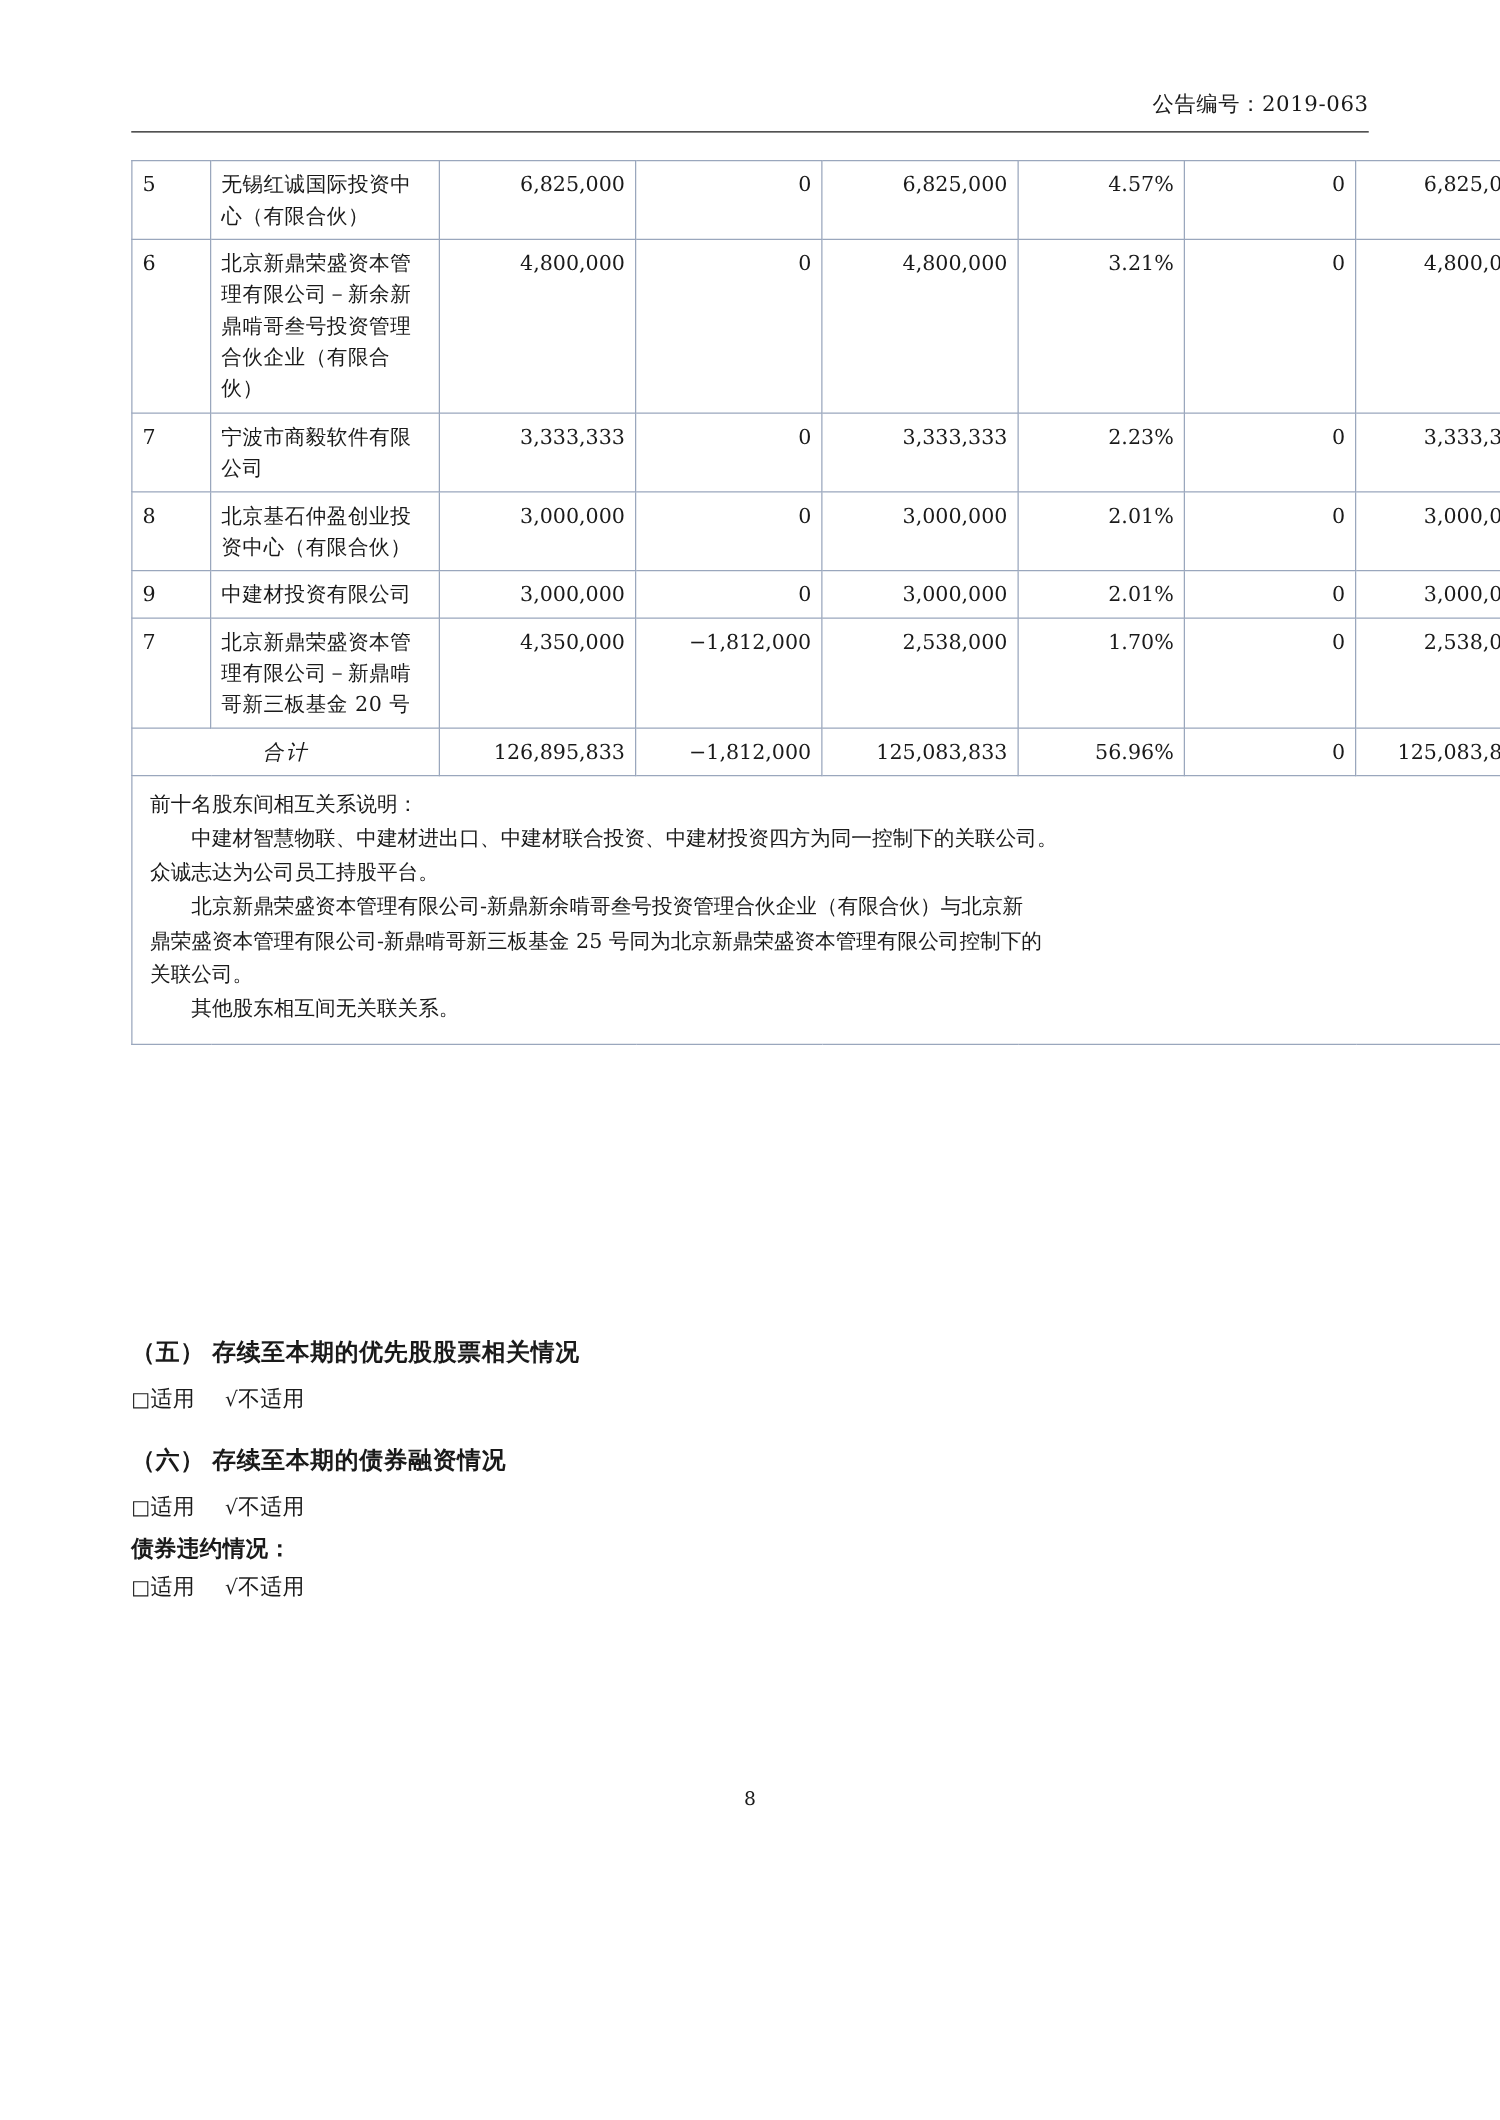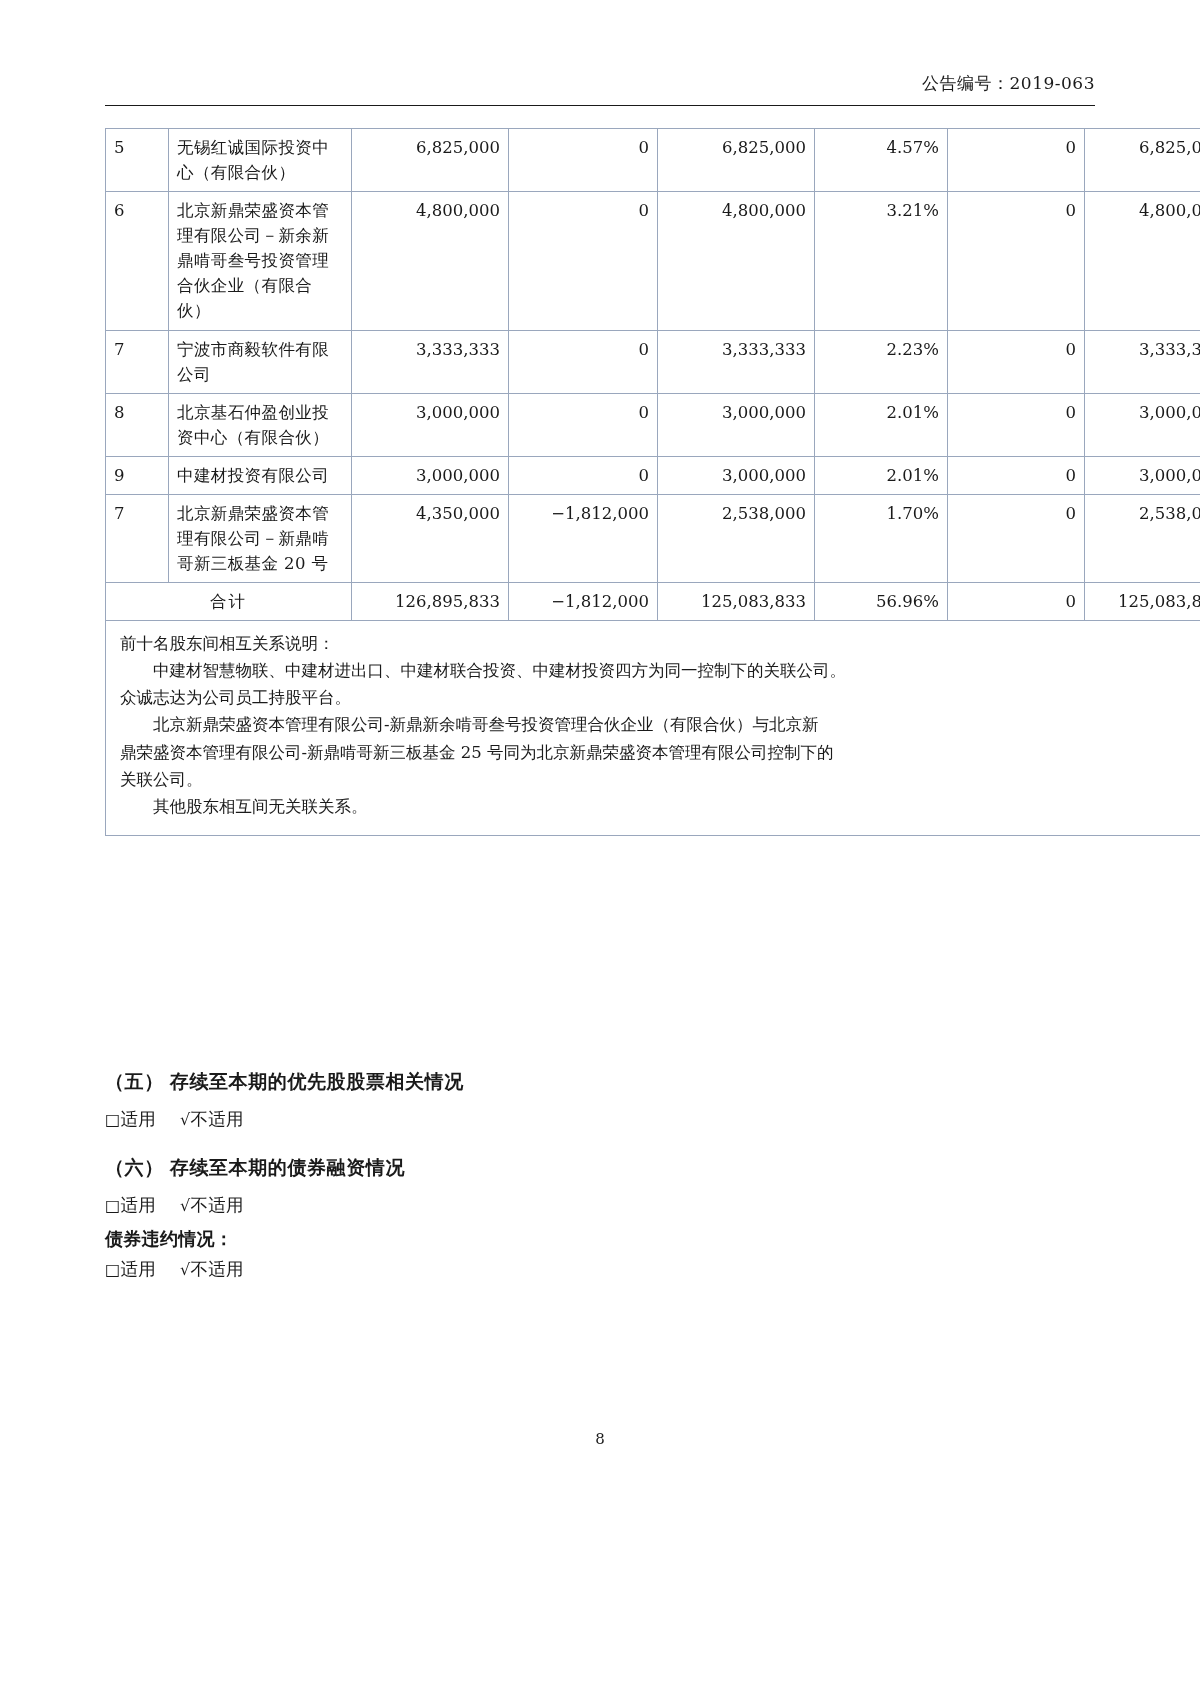--- a/index.html
+++ b/index.html
@@ -77,20 +77,21 @@
   td.c3 { width: 140px; }
   td.c4 { width: 116px; border-radius: 10px; }
   td.c5 { width: 120px; }
   td.c6 { width: 130px; }
   tr.total td {
     font-weight: normal;
   }
   td.total-label {
     text-align: center;
     letter-spacing: 2px;
+    font-style: italic;
   }
   .notes-cell {
     padding: 10px 14px 14px 14px !important;
     line-height: 2.0;
     font-size: 16.5px;
   }
   .notes-cell p {
     margin: 0 0 2px 0;
   }
   .notes-cell p.ind {

